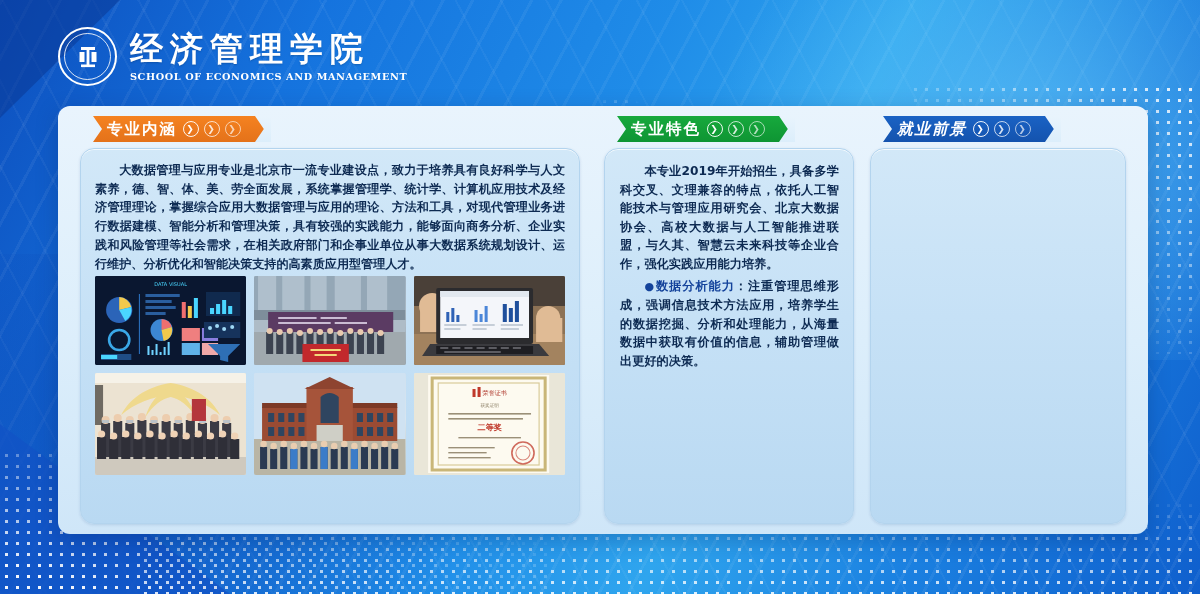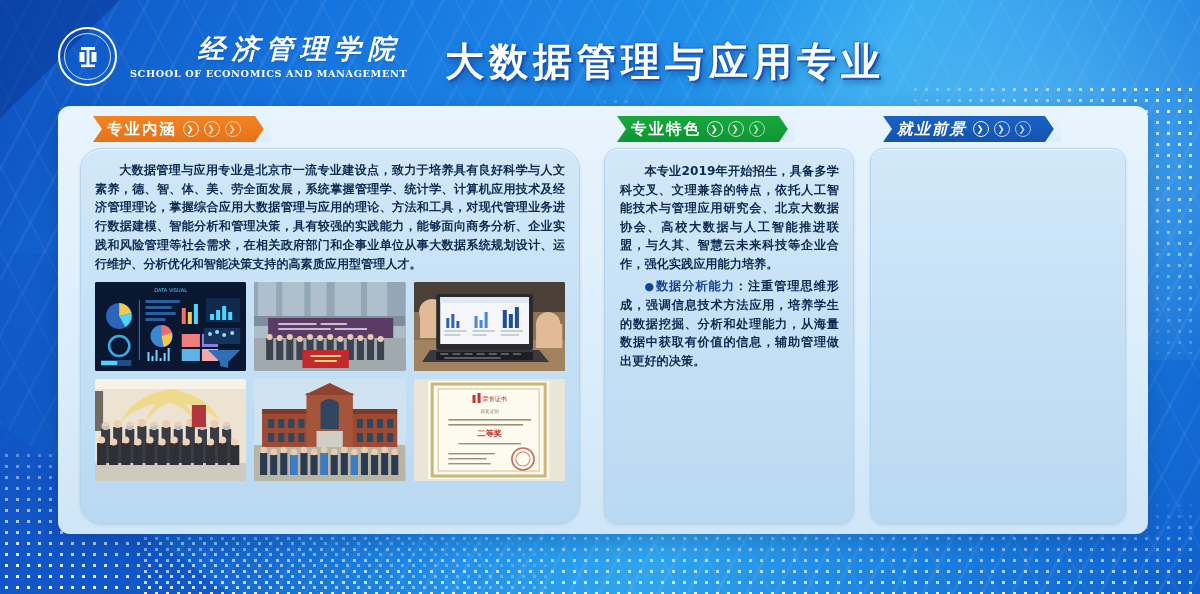--- a/index.html
+++ b/index.html
@@ -85,25 +85,23 @@
 
   
   .header{position:absolute;left:0;top:0;width:1200px;height:104px;}
   .brand{position:absolute;left:58px;top:27px;display:flex;align-items:center;gap:13px;}
   .seal{width:55px;height:55px;border-radius:50%;border:2px solid #fff;position:relative;flex:none;}
   .seal:before{content:"";position:absolute;inset:4px;border-radius:50%;border:1px solid rgba(255,255,255,.85);}
   .seal-mark{position:absolute;left:50%;top:50%;transform:translate(-50%,-50%);
     width:22px;height:24px;}
   .brand-text{display:flex;flex-direction:column;line-height:1;}
   .brand-cn{
-    color:#fff;font-size:27px;letter-spacing:7px;font-weight:700;
+    color:#fff;font-size:33px;letter-spacing:7px;font-weight:700;
     font-family:"DejaVu Serif","Liberation Serif",serif;
-    font-style:italic;
     text-shadow:0 1px 2px rgba(0,0,0,.18);
-    text-align:right;
   }
   .brand-en{
     color:#fff;font-size:9.5px;letter-spacing:.6px;font-weight:700;margin-top:7px;
     font-family:"DejaVu Serif","Liberation Serif",serif;
     transform:scaleX(1.02);transform-origin:left;
   }
   .main-title{
     position:absolute;left:430px;top:35px;width:470px;text-align:center;
     font-size:39px;font-weight:700;letter-spacing:5px;color:#ffffff;
     font-family:"DejaVu Sans","Liberation Sans",sans-serif;
@@ -153,39 +151,39 @@
   .chev.dim{opacity:.82;}
   .chev.dim2{opacity:.68;}
 
   .panel{
     margin-top:6px;
     background:linear-gradient(180deg,#d2e8f8 0%,#c6e1f6 45%,#b9d9f2 100%);
     border:1px solid #b3d4ee;
     border-radius:14px;
     box-shadow:inset 0 1px 0 rgba(255,255,255,.75), 0 1px 3px rgba(10,60,130,.14);
   }
-  .p1{height:376px;padding:12px 14px 0 14px;box-sizing:border-box;border-radius:22px;}
+  .p1{height:376px;padding:12px 14px 0 14px;box-sizing:border-box;}
   .p2{height:376px;padding:13px 14px 0 15px;box-sizing:border-box;}
   .p3{height:376px;padding:13px 14px 0 15px;box-sizing:border-box;}
 
   .body-txt{
     color:#0d2a52;font-size:12.2px;line-height:18.6px;
     text-align:justify;text-justify:inter-ideograph;
     font-family:"DejaVu Sans","Liberation Sans",sans-serif;
     font-weight:600;
     margin:0;
   }
   .p1 .body-txt{font-size:12.1px;line-height:18.7px;}
   .indent{text-indent:2em;}
   .para{margin:0 0 3px 0;}
   .bullet-dot{color:#14439b;font-size:11px;margin-right:1px;}
   .bullet-key{color:#14439b;font-weight:700;}
 
   
-  .grid{margin-top:9px;display:grid;grid-template-columns:1fr 1fr 1fr;
+  .grid{margin-top:3px;display:grid;grid-template-columns:1fr 1fr 1fr;
     grid-template-rows:89px 102px;gap:8px;}
   .ph{border-radius:2px;overflow:hidden;position:relative;background:#25304a;}
 
   
   .ph-dash{background:#0b1b33;}
   
   .ph-group1{background:linear-gradient(180deg,#9fb2c2 0%,#b8c4cd 40%,#8e9aa3 100%);}
   
   .ph-laptop{background:linear-gradient(135deg,#6d5845 0%,#8a7059 45%,#5d4a39 100%);}
   
@@ -220,21 +218,20 @@
           <rect x="2.5" y="7" width="5" height="10" fill="#fff"></rect>
           <rect x="14.5" y="7" width="5" height="10" fill="#fff"></rect>
           <rect x="4" y="19.5" width="14" height="2.6" fill="#fff"></rect>
         </svg>
       </div>
       <div class="brand-text">
         <div class="brand-cn">经济管理学院</div>
         <div class="brand-en">SCHOOL OF ECONOMICS AND MANAGEMENT</div>
       </div>
     </div>
-    <div class="main-title">大数据管理与应用专业</div>
   </div>
 
   <div class="card">
     <div class="columns">
 
       <div class="section sec1">
         <div class="banner banner-orange">
           <span>专业内涵</span>
           <span class="chevs">
             <span class="chev">❯</span>

